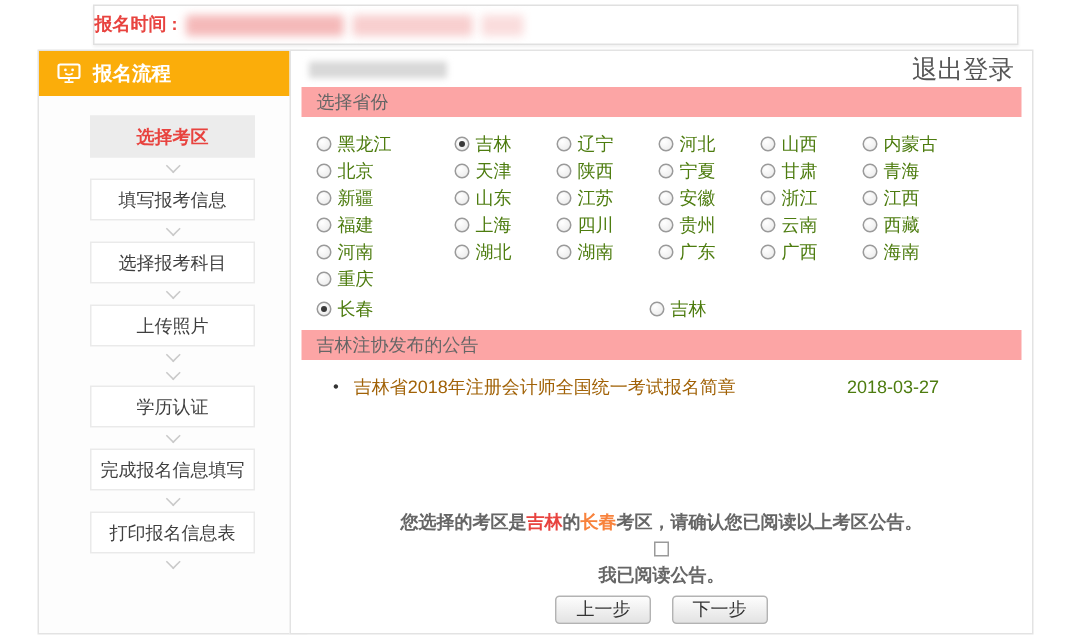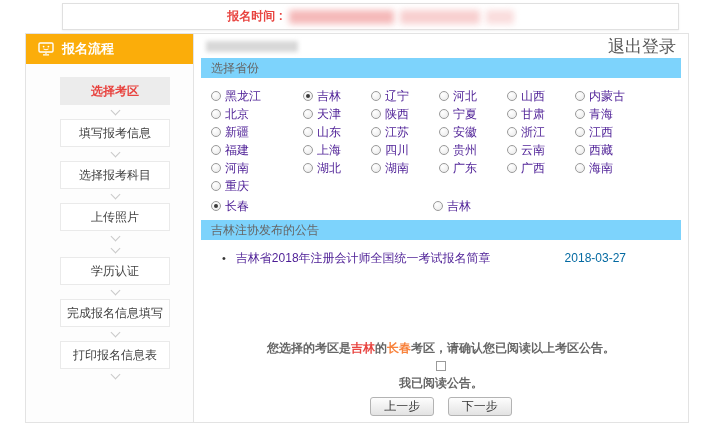--- a/index.html
+++ b/index.html
@@ -9,21 +9,21 @@
     font-family: "Liberation Sans", "DejaVu Sans", sans-serif;
     background: #ffffff;
     overflow: hidden;
     color: #555;
   }
   
   .topbar {
     position: absolute; left: 62px; top: 3px; width: 617px; height: 27px;
     background: #fff; border: 1px solid #e0e0e0;
     box-shadow: 0 1px 2px rgba(0,0,0,0.06);
-    display: flex; align-items: center; justify-content: center; gap: 6px;
+    display: flex; align-items: center; gap: 6px;
   }
   .topbar-label { color: #e8433f; font-size: 12px; font-weight: bold; }
   .redact { height: 14px; border-radius: 2px; filter: blur(3px); }
   .redact-1 { width: 105px; background: #f5b9b9; }
   .redact-2 { width: 80px;  background: #f8cfcf; }
   .redact-3 { width: 28px;  background: #fadddd; }
   
   .sidebar {
     position: absolute; left: 25px; top: 33px; width: 180px; height: 390px;
     background: #fdfdfd; border: 1px solid #e3e3e3;
@@ -51,44 +51,44 @@
     position: absolute; left: 193px; top: 33px; width: 496px; height: 390px;
     background: #fff; border: 1px solid #e3e3e3;
   }
   .panel-header {
     display: flex; align-items: center; justify-content: space-between;
     padding: 6px 12px; height: 24px;
   }
   .user-redact { width: 92px; height: 11px; background: #d8d8d8; filter: blur(2px); border-radius: 1px; }
   .logout { font-size: 17px; color: #555; text-decoration: none; cursor: pointer; }
   .band {
-    margin: 0 7px; background: #7dd3fc; padding: 4px 10px;
+    margin: 0 7px; background: #fca5a5; padding: 4px 10px;
     font-size: 12px; color: #666; line-height: 12px;
   }
   .grid {
     display: grid; margin: 12px 7px 8px; padding: 0 10px;
-    row-gap: 6px; font-size: 12px; color: #4c1d95;
+    row-gap: 6px; font-size: 12px; color: #4d7c0f;
   }
   .grid.provinces { grid-template-columns: 92px 68px 68px 68px 68px 68px; }
   .grid.areas     { grid-template-columns: 222px auto; margin: 8px 7px 8px; }
   .radio-item { display: flex; align-items: center; gap: 4px; height: 12px; cursor: pointer; white-space: nowrap; }
   .radio {
     flex: 0 0 auto; width: 10px; height: 10px;
     border: 1px solid #9a9a9a; border-radius: 50%;
     background: radial-gradient(circle at 35% 30%, #ffffff, #e9e9e9);
   }
   .radio.checked::after {
     content: ""; display: block; width: 4px; height: 4px; margin: 2px;
     border-radius: 50%; background: #3a3a3a;
   }
   .notices { padding: 12px 62px 8px 28px; }
   .notice-row { display: flex; align-items: center; font-size: 12px; line-height: 12px; }
   .bullet { color: #333; font-size: 11px; margin-right: 10px; }
-  .notice-link { color: #4c1d95; text-decoration: none; cursor: pointer; flex: 1; }
-  .notice-date { color: #0369a1; }
+  .notice-link { color: #a16207; text-decoration: none; cursor: pointer; flex: 1; }
+  .notice-date { color: #4d7c0f; }
   
   .confirm { margin-top: 68px; text-align: center; font-size: 12px; color: #666; font-weight: bold; }
   .confirm .hl-province { color: #e8433f; }
   .confirm .hl-city { color: #f8823c; }
   .agree { display: inline-flex; align-items: center; gap: 4px; margin-top: 4px; cursor: pointer; flex-direction: column; }
   .checkbox {
     width: 10px; height: 10px; border: 1px solid #9a9a9a;
     background: #fff; display: inline-block;
   }
   .btn-row { margin-top: 5px; }

